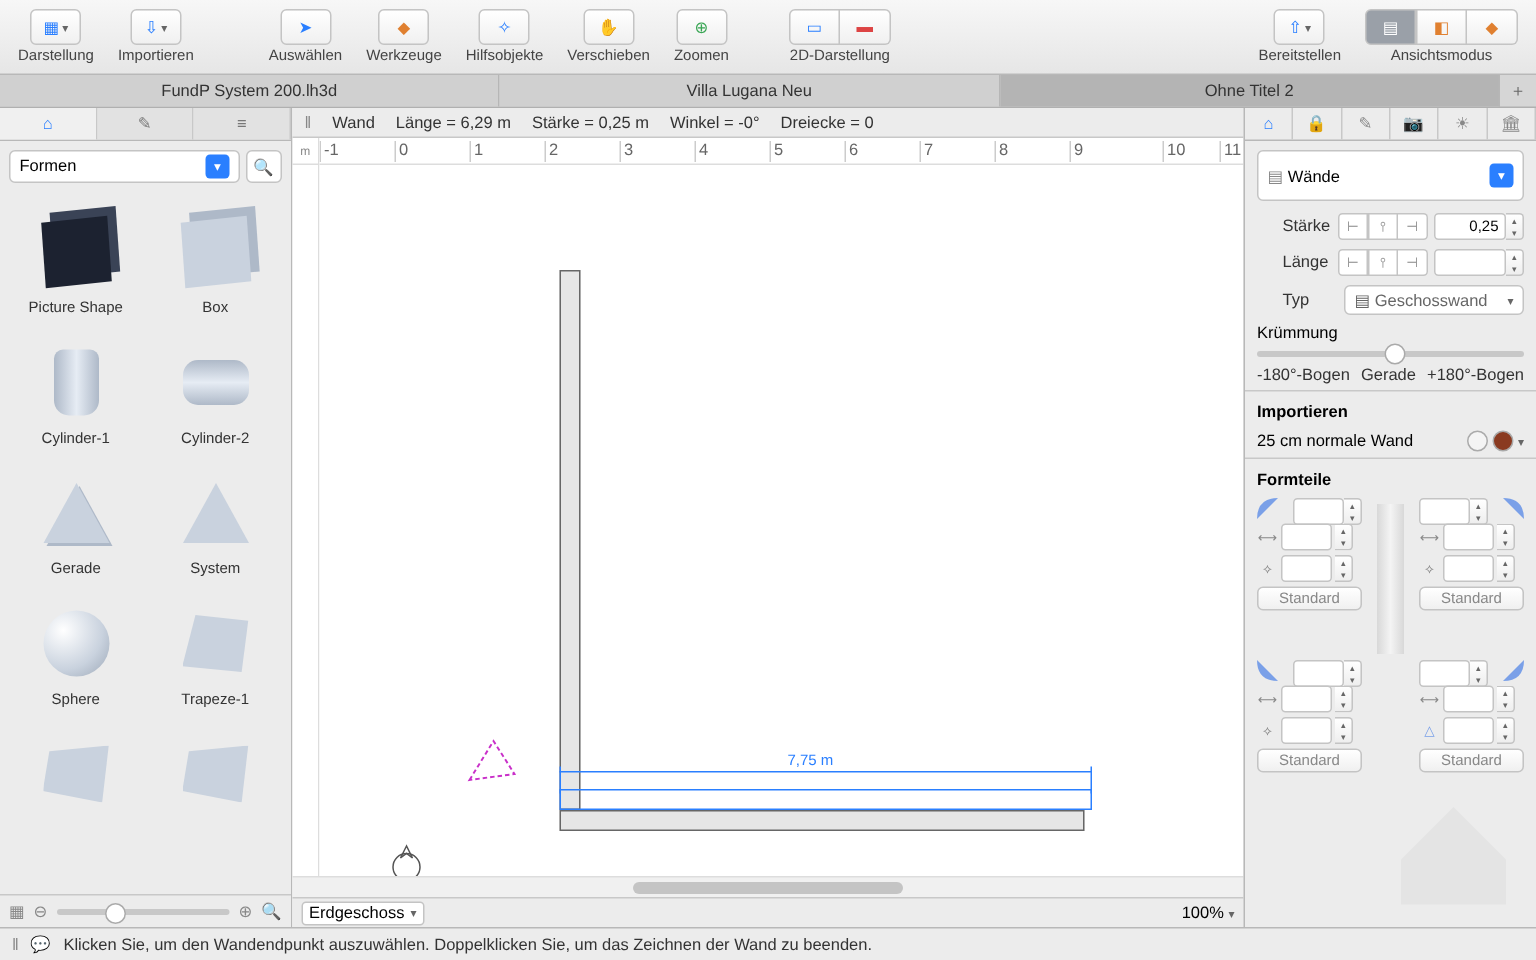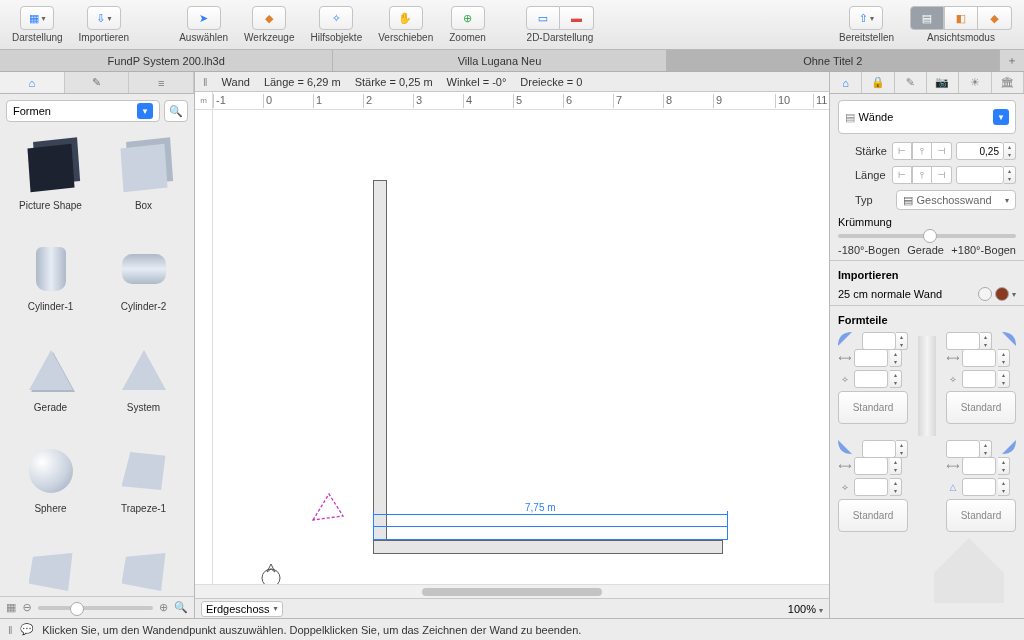--- a/index.html
+++ b/index.html
@@ -27,21 +27,21 @@
 
 
 .left { width: 195px; background: #ececec; border-right: 1px solid #b8b8b8; display: flex; flex-direction: column; }
 .left-tabs { height: 22px; display: flex; border-bottom: 1px solid #b8b8b8; }
 .left-tab { flex: 1; display: flex; align-items: center; justify-content: center; border-right: 1px solid #c8c8c8; color: #777; background: #e2e2e2; }
 .left-tab.active { background: #f0f0f0; color: #2a7fff; }
 .search-row { display: flex; gap: 4px; padding: 6px; }
 .combo { flex: 1; height: 22px; background: #fff; border: 1px solid #c4c4c4; border-radius: 4px; display: flex; align-items: center; padding: 0 6px; justify-content: space-between; }
 .combo .arrow { width: 16px; height: 16px; background: #2a7fff; border-radius: 3px; color: #fff; display: flex; align-items: center; justify-content: center; font-size: 9px; }
 .search-btn { width: 24px; height: 22px; border: 1px solid #c4c4c4; border-radius: 4px; background: #fff; display: flex; align-items: center; justify-content: center; color: #888; }
-.shapes-grid { flex: 1; overflow: hidden; display: grid; grid-template-columns: 1fr 1fr; gap: 18px 4px; padding: 6px; align-content: start; }
+.shapes-grid { flex: 1; overflow: hidden; display: grid; grid-template-columns: 1fr 1fr; gap: 4px 4px; padding: 6px; align-content: start; }
 .shape-cell { display: flex; flex-direction: column; align-items: center; gap: 4px; padding: 6px 0; }
 .shape-prev { width: 56px; height: 56px; display: flex; align-items: center; justify-content: center; }
 .shape-name { font-size: 10px; color: #333; }
 .zoom-row { height: 22px; border-top: 1px solid #c8c8c8; display: flex; align-items: center; gap: 6px; padding: 0 6px; }
 .zoom-slider { flex: 1; height: 4px; background: #c8c8c8; border-radius: 2px; position: relative; }
 .zoom-slider::after { content:""; position:absolute; left:28%; top:-4px; width:12px; height:12px; background:#fff; border:1px solid #aaa; border-radius:50%; }
 
 
 .center { flex: 1; display: flex; flex-direction: column; background: #fff; }
 .infobar { height: 20px; background: #ececec; border-bottom: 1px solid #c8c8c8; display: flex; align-items: center; gap: 14px; padding: 0 8px; font-size: 10px; color: #333; }
@@ -89,21 +89,21 @@
 .section-title { font-weight: bold; font-size: 11px; margin: 8px 0 6px; }
 .divider { height:1px; background:#c8c8c8; margin: 4px -8px; }
 .master-row { display:flex; align-items:center; justify-content:space-between; }
 .swatch { width:14px; height:14px; border-radius:50%; border:1px solid #aaa; }
 .formteile { display: grid; grid-template-columns: 1fr 26px 1fr; gap: 4px 6px; align-items: start; }
 .ft-col { display:flex; flex-direction:column; gap:3px; align-items:stretch; }
 .ft-handle { height: 14px; display:flex; justify-content:space-between; }
 .ft-curve { width:14px; height:14px; }
 .ft-input-row { display:flex; align-items:center; gap:2px; }
 .ft-input-row .ico { width:14px; font-size:9px; color:#888; text-align:center; }
-.std-btn { height:33px; border:1px solid #c4c4c4; border-radius:4px; background:linear-gradient(#fff,#f0f0f0); font-size:10px; color:#888; }
+.std-btn { height:16px; border:1px solid #c4c4c4; border-radius:4px; background:linear-gradient(#fff,#f0f0f0); font-size:10px; color:#888; }
 .ft-mid { width: 26px; display:flex; flex-direction:column; align-items:center; }
 .ft-mid .col-shape { width: 18px; height: 100px; background: linear-gradient(90deg,#d8d8d8,#f4f4f4,#d8d8d8); margin-top: 4px; }
 .watermark { position:absolute; right:10px; bottom:10px; opacity:0.15; }
 
 
 .status { height: 22px; background: #ececec; border-top: 1px solid #b8b8b8; display:flex; align-items:center; padding:0 8px; gap:8px; font-size:11px; color:#333; }
 
 
 .sp-cube { width:44px; height:44px; background:#1c2230; transform: skewY(-6deg) skewX(4deg); box-shadow: 6px -6px 0 #3a4356; }
 .sp-box { width:44px; height:44px; background:#c9d2de; transform: skewY(-6deg) skewX(4deg); box-shadow: 6px -6px 0 #aeb9c8; }

